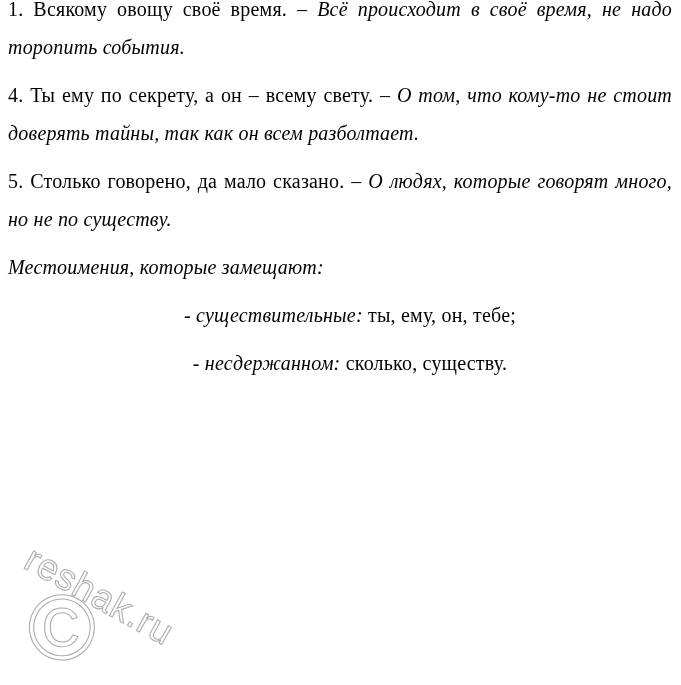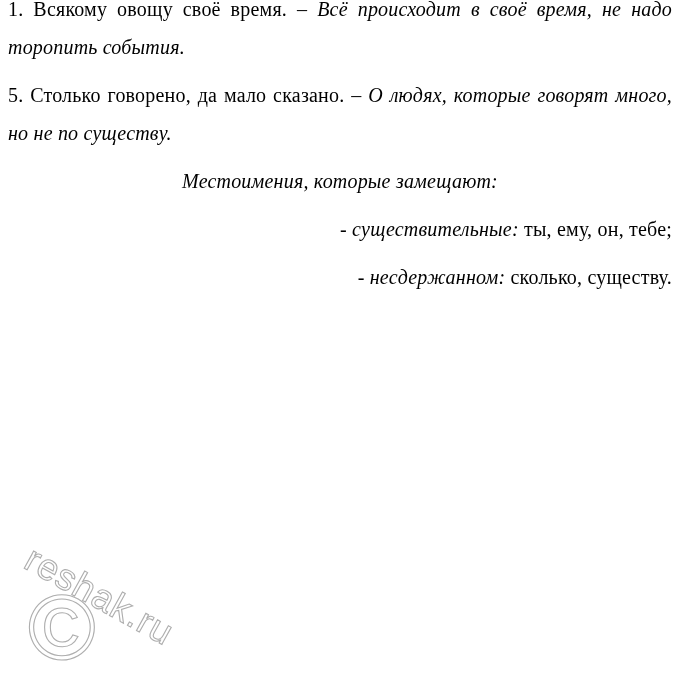--- a/index.html
+++ b/index.html
@@ -25,24 +25,24 @@
     line-height: 38px;
     margin: 0 0 10px 0;
     text-align: justify;
     letter-spacing: 0.2px;
   }
   .ital {
     font-style: italic;
   }
   p.heading {
     margin-top: 8px;
-    text-align: center;
+    text-align: left;
   }
   p.entry {
-    text-align: right;
+    text-align: center;
     margin-left: 20px;
   }
   .watermark-layer {
     position: absolute;
     left: 0;
     top: 0;
     width: 681px;
     height: 685px;
     pointer-events: none;
     z-index: 5;
@@ -50,20 +50,21 @@
 </style>
 </head>
 <body>
 
 <div class="doc">
 
   <p class="para"><span>1. Всякому овощу своё время.</span> <span>–</span> <span class="ital">Всё происходит в своё время, не надо торопить события.</span></p>
 
 
 
+  <p class="para"><span>4. Ты ему по секрету, а он – всему свету.</span> <span>–</span> <span class="ital">О том, что кому-то не стоит доверять тайны, так как он всем разболтает.</span></p>
 
 
   <p class="para"><span>5. Столько говорено, да мало сказано.</span> <span>–</span> <span class="ital">О людях, которые говорят много, но не по существу.</span></p>
 
   <p class="para heading ital">Местоимения, которые замещают:</p>
 
   <p class="para entry"><span class="ital">- существительные:</span> <span>ты, ему, он, тебе;</span></p>
 
 
   <p class="para entry"><span class="ital">- несдержанном:</span> <span>сколько, существу.</span></p>

